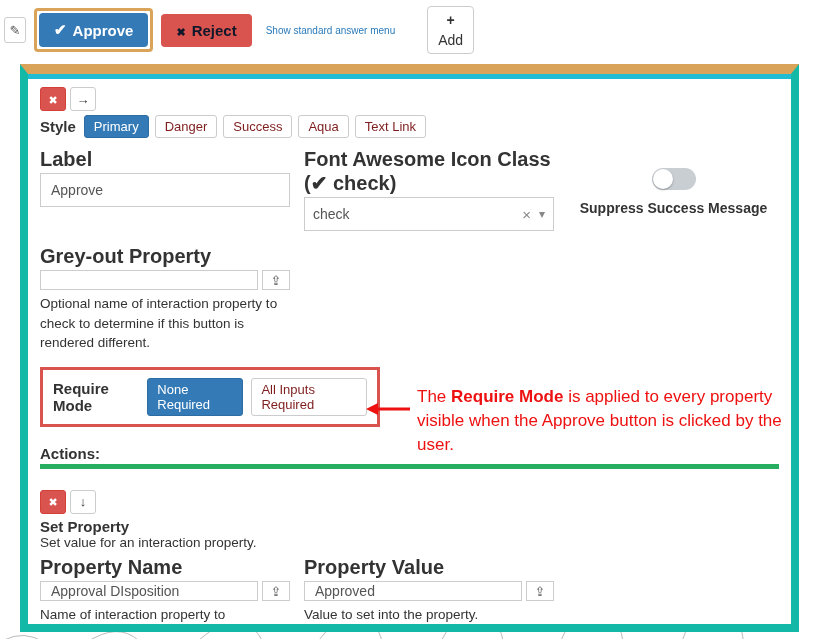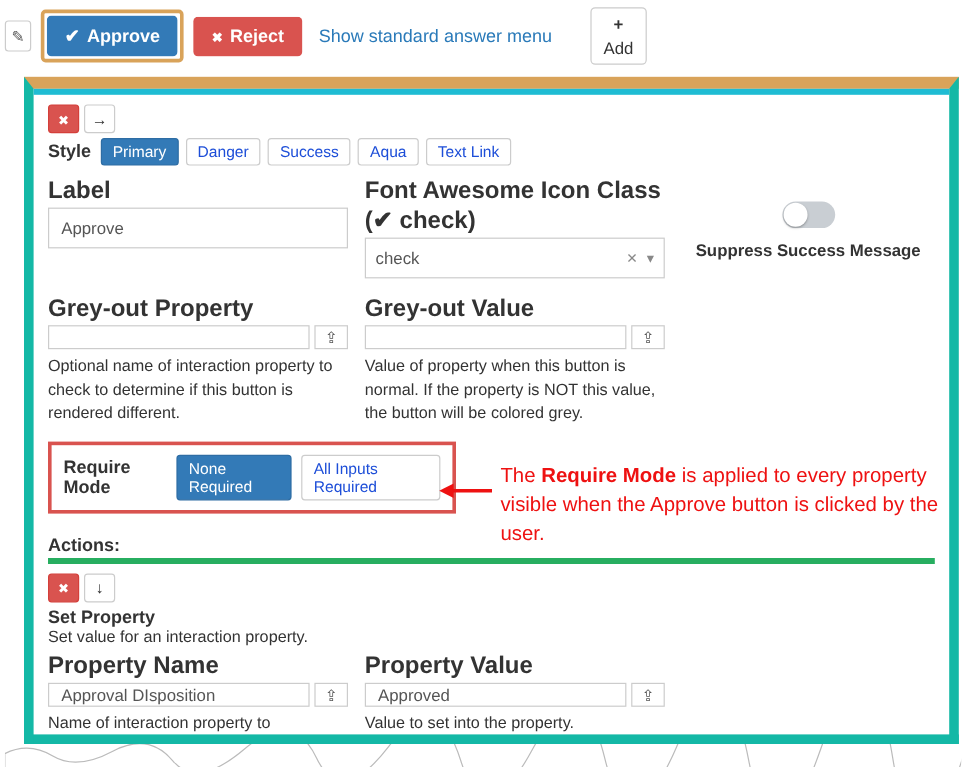--- a/index.html
+++ b/index.html
@@ -35,30 +35,30 @@
     align-items: center;
     gap: 6px;
     padding: 7px 14px;
     border-radius: 4px;
     font-weight: 600;
     font-size: 15px;
     border: 1px solid transparent;
     cursor: pointer;
   }
   .btn-primary { background: #337ab7; color: #fff; }
-  .btn-danger  { background: #d9534f; color: #ffffff; text-align: center; }
+  .btn-danger  { background: #d9534f; color: #0f172a; text-align: center; }
   .approve-wrap {
     border: 3px solid #d9a35a;
     border-radius: 4px;
     padding: 2px;
   }
   .link {
     color: #2a7ab9;
     cursor: pointer;
-    font-size: 15px;
+    font-size: 10px;
     padding: 0 6px;
   }
   .btn-default {
     background: #fff;
     border: 1px solid #ccc;
     color: #333;
     padding: 5px 10px;
     font-size: 14px;
     font-weight: normal;
     border-radius: 4px;
@@ -98,21 +98,21 @@
   .style-row {
     display: flex;
     align-items: center;
     gap: 6px;
     margin-bottom: 10px;
   }
   .style-row .lbl { font-weight: 700; font-size: 15px; margin-right: 2px; }
   .pill {
     border: 1px solid #ccc;
     background: #fff;
-    color: #1d4ed8;
+    color: #7f1d1d;
     padding: 3px 9px;
     border-radius: 3px;
     font-size: 13px;
     cursor: pointer;
   }
   .pill.active { background: #337ab7; color: #fff; border-color: #2e6da4; }
 
   .form-grid {
     display: grid;
     grid-template-columns: 250px 250px 1fr;
@@ -210,21 +210,21 @@
     position: absolute;
     top: 402px;
     left: 366px;
     width: 44px;
     height: 14px;
   }
   .arrow svg { width: 100%; height: 100%; }
 
   .actions-hdr { font-weight: 700; font-size: 15px; margin-top: 18px; }
   .green-bar { height: 5px; background: #27ae60; margin-top: 2px; }
-  .action-body { padding: 8px 0 0 0; }
+  .action-body { padding: 21px 0 0 0; }
   .action-title { font-weight: 700; font-size: 15px; margin-top: 4px; }
   .action-sub { font-size: 13.5px; color: #333; margin-bottom: 6px; }
 
   .prop-grid {
     display: grid;
     grid-template-columns: 250px 250px;
     column-gap: 14px;
     row-gap: 2px;
   }
 
@@ -320,30 +320,20 @@
         <div>
           <div class="fld-label">Grey-out Property</div>
           <div class="input-with-btn">
             <input class="input" value="" style="">
             <div class="side-btn">
                 <span class="icon-tag"></span>
               </div>
           </div>
           <div class="help">Optional name of interaction property to check to determine if this button is rendered different.</div>
         </div>
-        <div>
-          <div class="fld-label">Grey-out Value</div>
-          <div class="input-with-btn">
-            <input class="input" value="" style="">
-            <div class="side-btn">
-                <span class="icon-tag"></span>
-              </div>
-          </div>
-          <div class="help">Value of property when this button is normal. If the property is NOT this value, the button will be colored grey.</div>
-        </div>
       </div>
 
       <div class="require-row">
         <span class="lbl">Require Mode</span>
         <span class="pill active">None Required</span>
         <span class="pill">All Inputs Required</span>
       </div>
 
       <div class="actions-hdr">Actions:</div>
       <div class="green-bar"></div>

